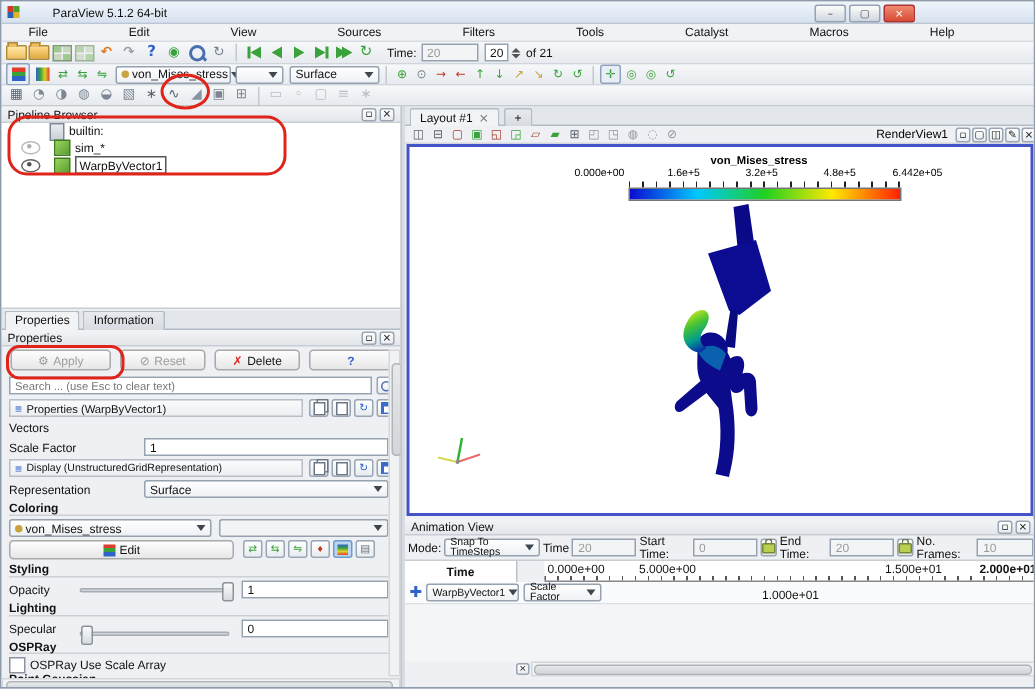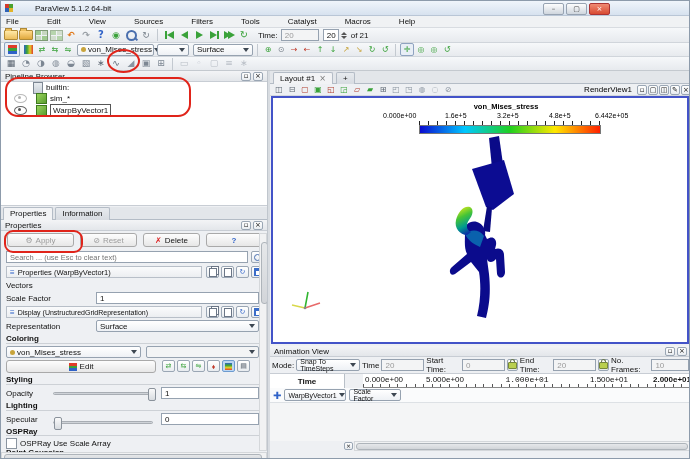--- a/index.html
+++ b/index.html
@@ -12,21 +12,21 @@
   .titlebar{background:linear-gradient(#f0f5fb,#d7e2ef);border-bottom:1px solid #b9c6d6;}
   .logo{width:8px;height:8px;margin-left:4px;background:
         linear-gradient(#d33a2a,#d33a2a) 0 0/4px 4px no-repeat,
         linear-gradient(#4aa12f,#4aa12f) 100% 0/4px 4px no-repeat,
         linear-gradient(#2f62b5,#2f62b5) 0 100%/4px 4px no-repeat,
         linear-gradient(#e2b42a,#e2b42a) 100% 100%/4px 4px no-repeat;}
   .winbtn{width:19px;height:10px;border:1px solid #97a3b2;border-radius:2px;background:linear-gradient(#fdfdfd,#cfd6de);
           display:flex;align-items:center;justify-content:center;font-size:7px;color:#444;}
   .winbtn.close{background:linear-gradient(#f08a72,#d84b33);color:#fff;border-color:#a33;}
   .menubar{background:#f0f2f4;border-bottom:1px solid #d8dce1;}
-  .menu-item{padding:0 5px;height:12px;display:flex;align-items:center;}
+  .menu-item{padding:0 18px;height:12px;display:flex;align-items:center;}
   .tb{background:linear-gradient(#f6f8fa,#e7eaee);border-bottom:1px solid #d0d5db;}
   .ic{display:inline-flex;align-items:center;justify-content:center;width:14px;height:13px;border-radius:2px;
       font-family:"DejaVu Sans",sans-serif;font-size:9px;line-height:1;flex:none;}
   .ic.sm{width:12px;height:11px;font-size:8px;}
   .sep{width:1px;height:12px;background:#c3c9d0;margin:0 3px;flex:none;}
   .folder{width:12px;height:8px;background:linear-gradient(#ffe9a8,#edbf5e);border:1px solid #b08a36;border-radius:1px;position:relative;}
   .folder:before{content:"";position:absolute;top:-3px;left:0;width:5px;height:2px;background:#edbf5e;border:1px solid #b08a36;border-bottom:none;}
   .grid-ic{width:11px;height:9px;background:
       linear-gradient(#9fc98f,#9fc98f) 0 0/5px 4px no-repeat,linear-gradient(#c7d7c0,#c7d7c0) 100% 0/5px 4px no-repeat,
       linear-gradient(#c7d7c0,#c7d7c0) 0 100%/5px 4px no-repeat,linear-gradient(#9fc98f,#9fc98f) 100% 100%/5px 4px no-repeat;
@@ -479,21 +479,21 @@
       <div class="field dis" style="width:42px;">
           <span>10</span>
         </div>
     </div>
 
     <div class="flex" style="height:14px;border-top:1px solid #c8cdd4;">
       <div style="width:74px;height:100%;background:#fff;border-right:1px solid #b9c0c8;display:flex;align-items:center;justify-content:center;font-weight:bold;">Time</div>
       <div style="position:relative;flex:1;height:100%;background:#fff;">
         <span class="abs" style="left:2px;top:1px;">0.000e+00</span>
         <span class="abs" style="left:25%;top:1px;transform:translateX(-50%);">5.000e+00</span>
-        <span class="abs" style="left:50%;top:1px;transform:translateX(-50%);font-family:Liberation Mono, monospace;">1.000e+01</span>
+        <span class="abs" style="left:50%;top:18px;transform:translateX(-50%);">1.000e+01</span>
         <span class="abs" style="left:75%;top:1px;transform:translateX(-50%);">1.500e+01</span>
         <span class="abs" style="right:0;top:1px;font-weight:bold;">2.000e+01</span>
         <div class="ruler-ticks abs" style="left:0;right:0;bottom:0;"></div>
       </div>
     </div>
 
     <div class="flex" style="height:14px;background:#fafbfc;border-bottom:1px solid #dde1e5;gap:3px;padding-left:3px;">
       <span class="plus-blue g">✚</span>
       <div class="combo" style="width:62px;">
         <span style="font-size:7px;">WarpByVector1</span>

